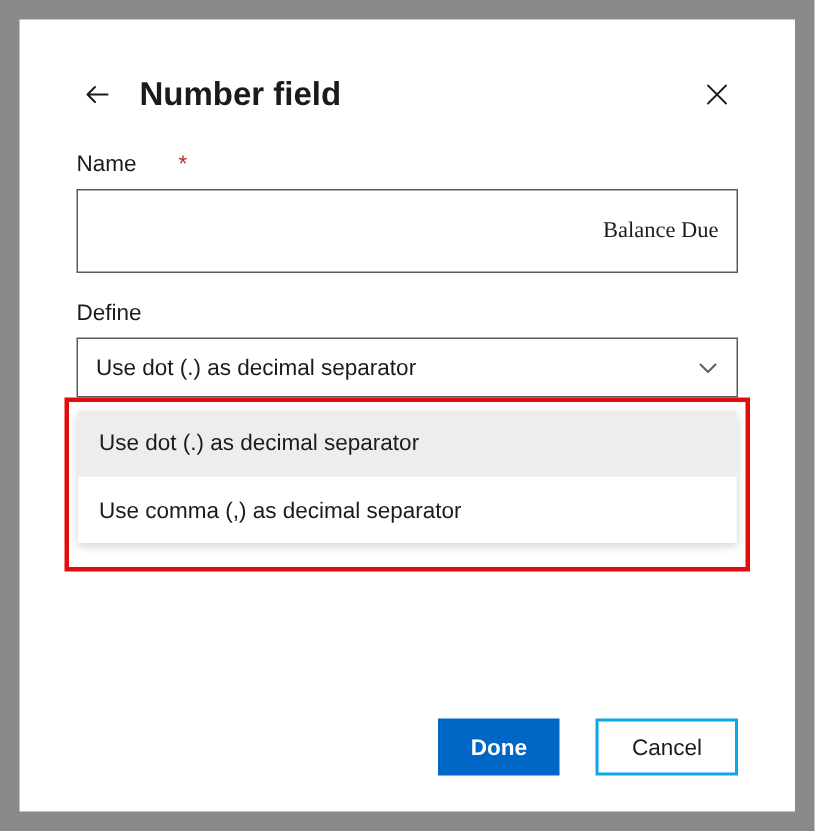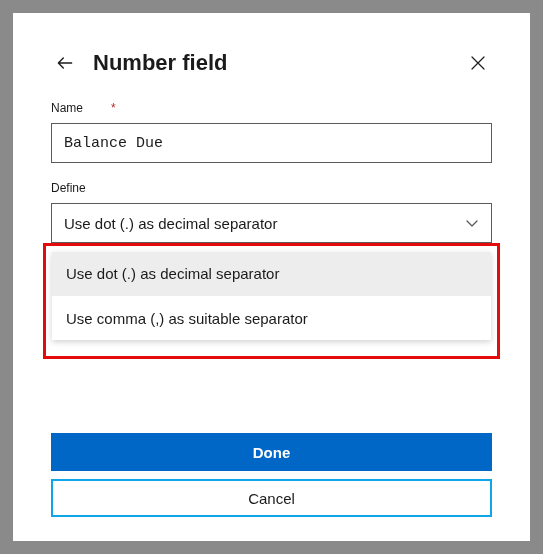--- a/index.html
+++ b/index.html
@@ -64,40 +64,41 @@
     .description {
       font-size: 15px;
       color: #1b1b1b;
       line-height: 1.55;
       margin-bottom: 28px;
     }
     .field-group {
       margin-bottom: 18px;
     }
     .field-label {
-      font-size: 12px;
+      font-size: 15px;
       color: #1b1b1b;
       margin-bottom: 8px;
       display: flex;
       align-items: center;
       gap: 24px;
     }
     .required {
       color: #b22a2a;
       margin-left: 4px;
     }
     .text-input {
       width: 100%;
-      height: 40px;
+      height: 56px;
       border: 1px solid #5b5b5b;
       padding: 0 12px;
       font-size: 15px;
       color: #1b1b1b;
-      font-family: Liberation Mono, monospace;
+      font-family: Liberation Serif, serif;
       outline: none;
+      text-align: right;
     }
     .select-wrap {
       position: relative;
       width: 100%;
     }
     .select-display {
       width: 100%;
       height: 40px;
       border: 1px solid #5b5b5b;
       padding: 0 12px;
@@ -141,22 +142,21 @@
     .dropdown-item:last-child {
       border-bottom: none;
     }
     .dropdown-item.selected {
       background: #ededed;
     }
     .footer {
       margin-top: auto;
       display: flex;
       justify-content: flex-end;
-      gap: 8px;
-      flex-direction: column;
+      gap: 24px;
     }
     .btn {
       height: 38px;
       padding: 0 22px;
       font-size: 15px;
       font-family: inherit;
       cursor: pointer;
       display: flex;
       align-items: center;
       justify-content: center;
@@ -207,21 +207,21 @@
     <div class="select-wrap">
       <div class="select-display">
         <span>Use dot (.) as decimal separator</span>
         <svg viewBox="0 0 14 14">
           <path d="M2 5l5 5 5-5" fill="none" stroke="#5b5b5b" stroke-width="1.3" stroke-linecap="round" stroke-linejoin="round"></path>
         </svg>
       </div>
       <div class="dropdown-frame">
         <div class="dropdown-list">
           <div class="dropdown-item selected">Use dot (.) as decimal separator</div>
-          <div class="dropdown-item">Use comma (,) as suitable separator</div>
+          <div class="dropdown-item">Use comma (,) as decimal separator</div>
         </div>
       </div>
     </div>
   </div>
 
   <div class="footer">
     <button class="btn btn-primary">Done</button>
     <button class="btn btn-secondary">Cancel</button>
   </div>
 </div>

